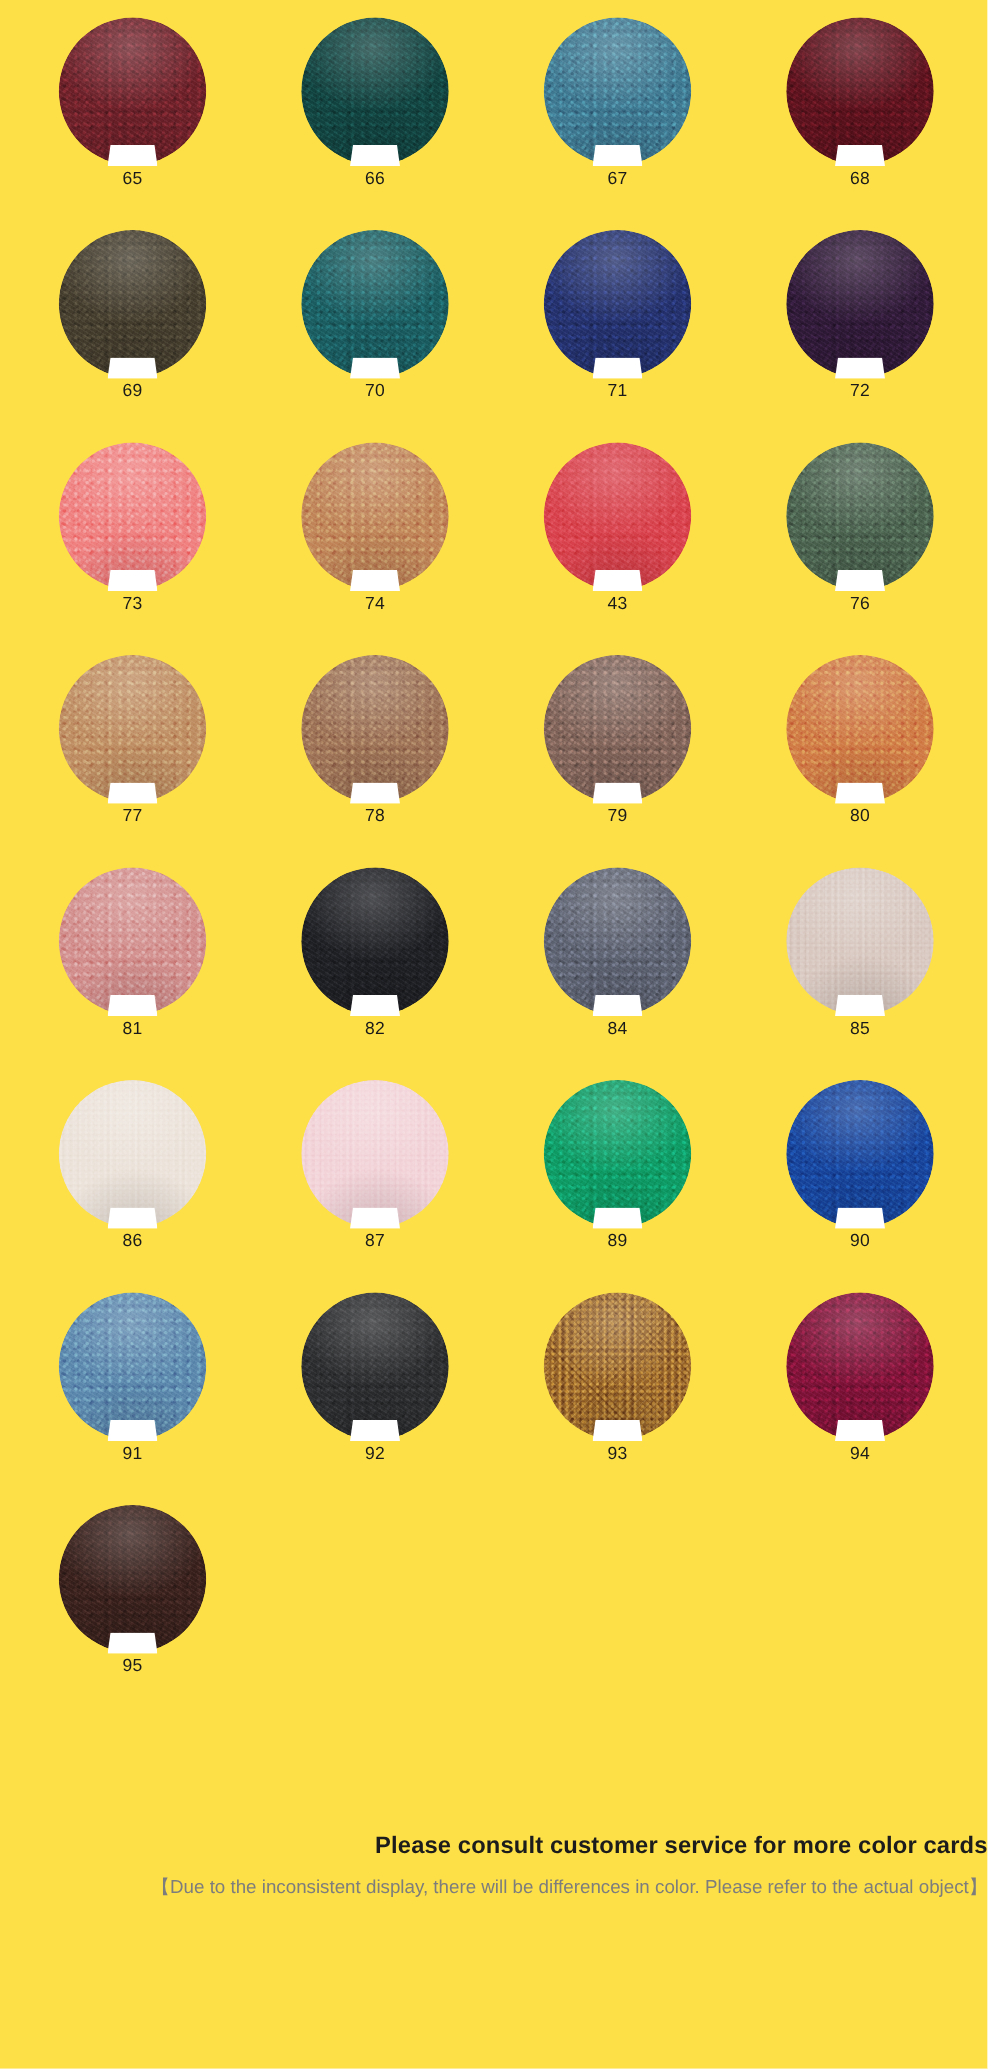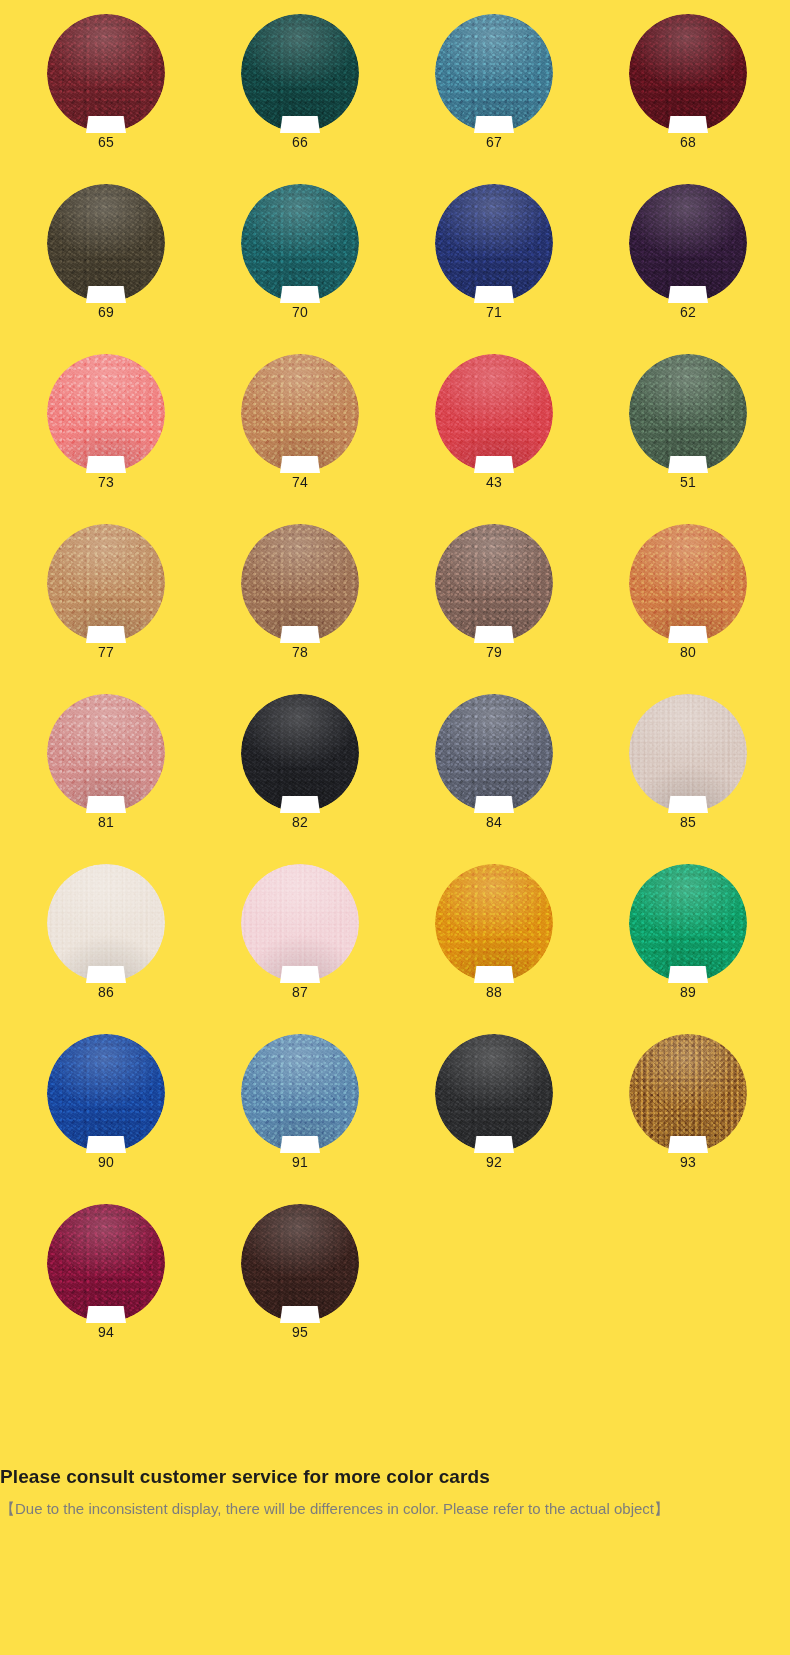--- a/index.html
+++ b/index.html
@@ -153,21 +153,21 @@
     line-height: 20px;
     color: #1a1a1a;
     letter-spacing: .3px;
   }
 
   .card-footer {
     position: absolute;
     left: 0;
     right: 0;
     bottom: 136px;
-    text-align: left;
+    text-align: right;
   }
   .footer-heading {
     font-family: "Liberation Sans", sans-serif;
     font-size: 19px;
     font-weight: bold;
     color: #1c1c1c;
     letter-spacing: .1px;
     margin: 0 0 12px 0;
   }
   .footer-note {
@@ -273,21 +273,21 @@
       <div class="swatch-cell" data-weave="felt">
         <div class="swatch-disc-wrap">
           <div class="swatch-disc">
             <div class="disc-color" style="background: rgb(46, 25, 54);"></div>
             <div class="disc-tex"></div>
             <div class="disc-tex2"></div>
             <div class="disc-sheen"></div>
           </div>
           <div class="swatch-notch"></div>
         </div>
-        <div class="swatch-label">62</div>
+        <div class="swatch-label">72</div>
       </div>
       <div class="swatch-cell" data-weave="felt">
         <div class="swatch-disc-wrap">
           <div class="swatch-disc">
             <div class="disc-color" style="background: rgb(240, 128, 128);"></div>
             <div class="disc-tex"></div>
             <div class="disc-tex2"></div>
             <div class="disc-sheen"></div>
           </div>
           <div class="swatch-notch"></div>
@@ -321,21 +321,21 @@
       <div class="swatch-cell" data-weave="felt">
         <div class="swatch-disc-wrap">
           <div class="swatch-disc">
             <div class="disc-color" style="background: rgb(73, 96, 77);"></div>
             <div class="disc-tex"></div>
             <div class="disc-tex2"></div>
             <div class="disc-sheen"></div>
           </div>
           <div class="swatch-notch"></div>
         </div>
-        <div class="swatch-label">51</div>
+        <div class="swatch-label">76</div>
       </div>
       <div class="swatch-cell" data-weave="felt">
         <div class="swatch-disc-wrap">
           <div class="swatch-disc">
             <div class="disc-color" style="background: rgb(191, 141, 98);"></div>
             <div class="disc-tex"></div>
             <div class="disc-tex2"></div>
             <div class="disc-sheen"></div>
           </div>
           <div class="swatch-notch"></div>
@@ -442,32 +442,20 @@
         <div class="swatch-disc-wrap">
           <div class="swatch-disc">
             <div class="disc-color" style="background: rgb(242, 211, 216);"></div>
             <div class="disc-tex"></div>
             <div class="disc-tex2"></div>
             <div class="disc-sheen"></div>
           </div>
           <div class="swatch-notch"></div>
         </div>
         <div class="swatch-label">87</div>
-      </div>
-      <div class="swatch-cell" data-weave="felt">
-        <div class="swatch-disc-wrap">
-          <div class="swatch-disc">
-            <div class="disc-color" style="background: rgb(221, 143, 18);"></div>
-            <div class="disc-tex"></div>
-            <div class="disc-tex2"></div>
-            <div class="disc-sheen"></div>
-          </div>
-          <div class="swatch-notch"></div>
-        </div>
-        <div class="swatch-label">88</div>
       </div>
       <div class="swatch-cell" data-weave="felt">
         <div class="swatch-disc-wrap">
           <div class="swatch-disc">
             <div class="disc-color" style="background: rgb(15, 154, 100);"></div>
             <div class="disc-tex"></div>
             <div class="disc-tex2"></div>
             <div class="disc-sheen"></div>
           </div>
           <div class="swatch-notch"></div>

